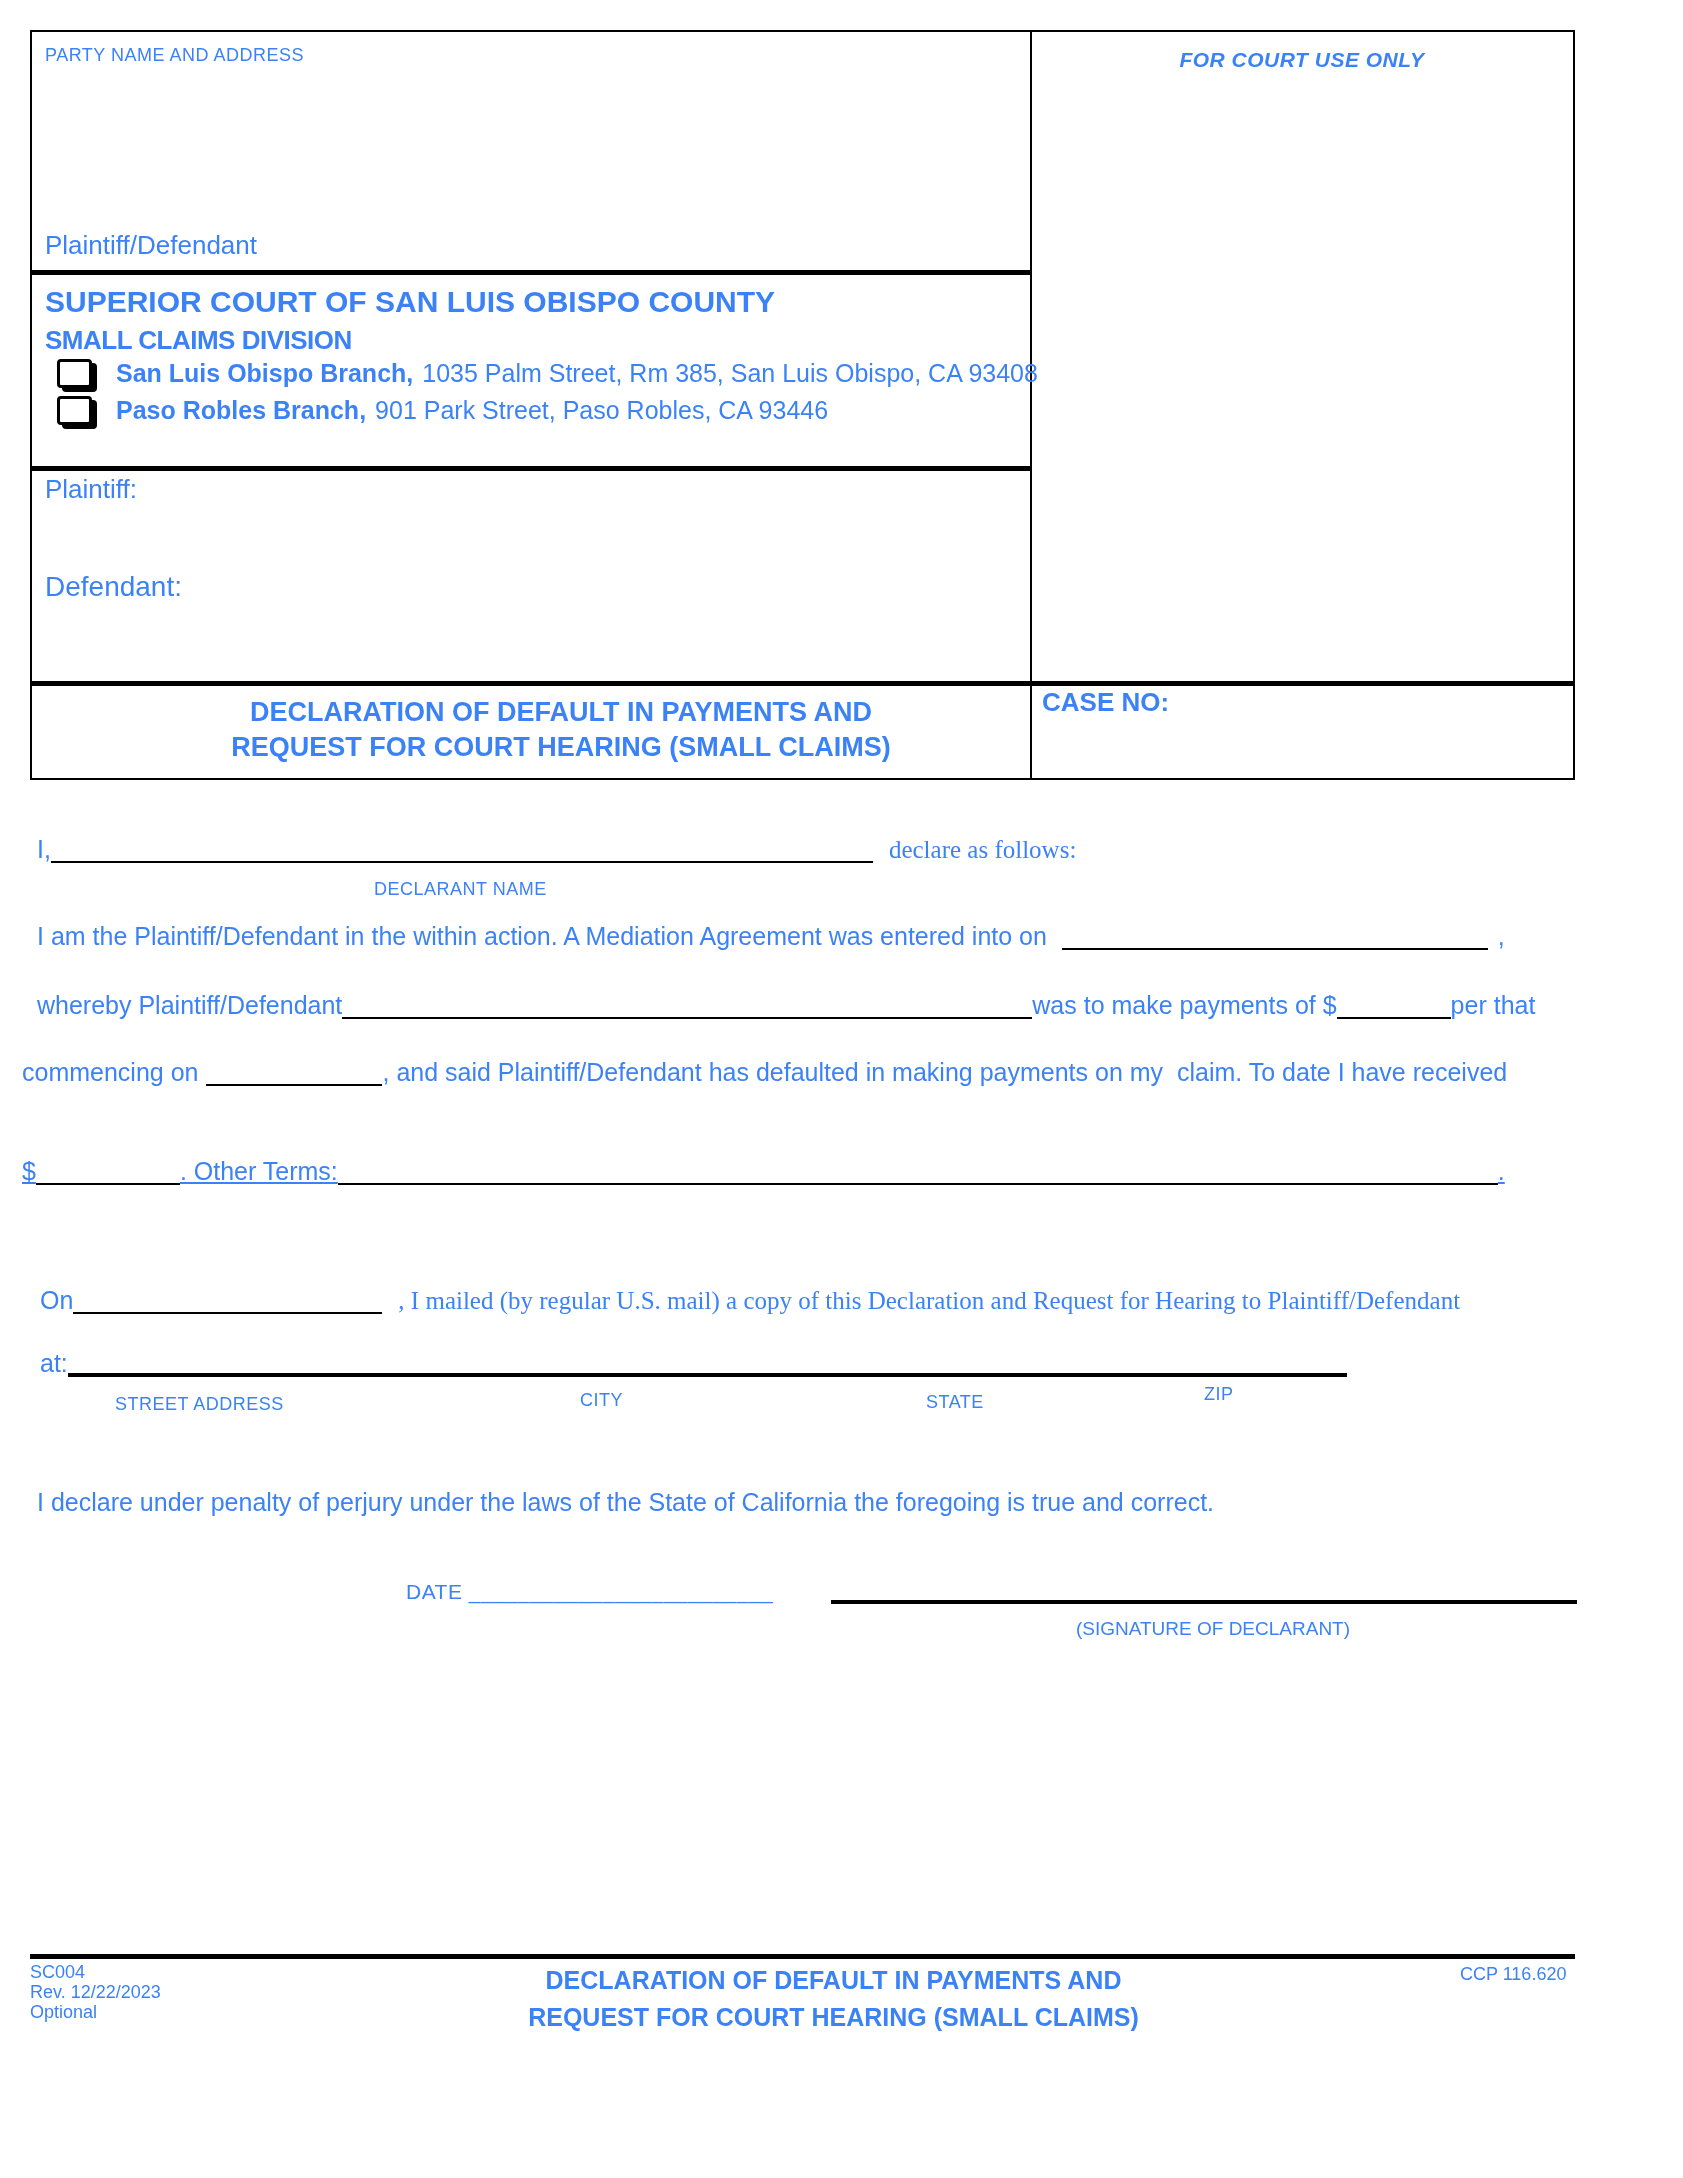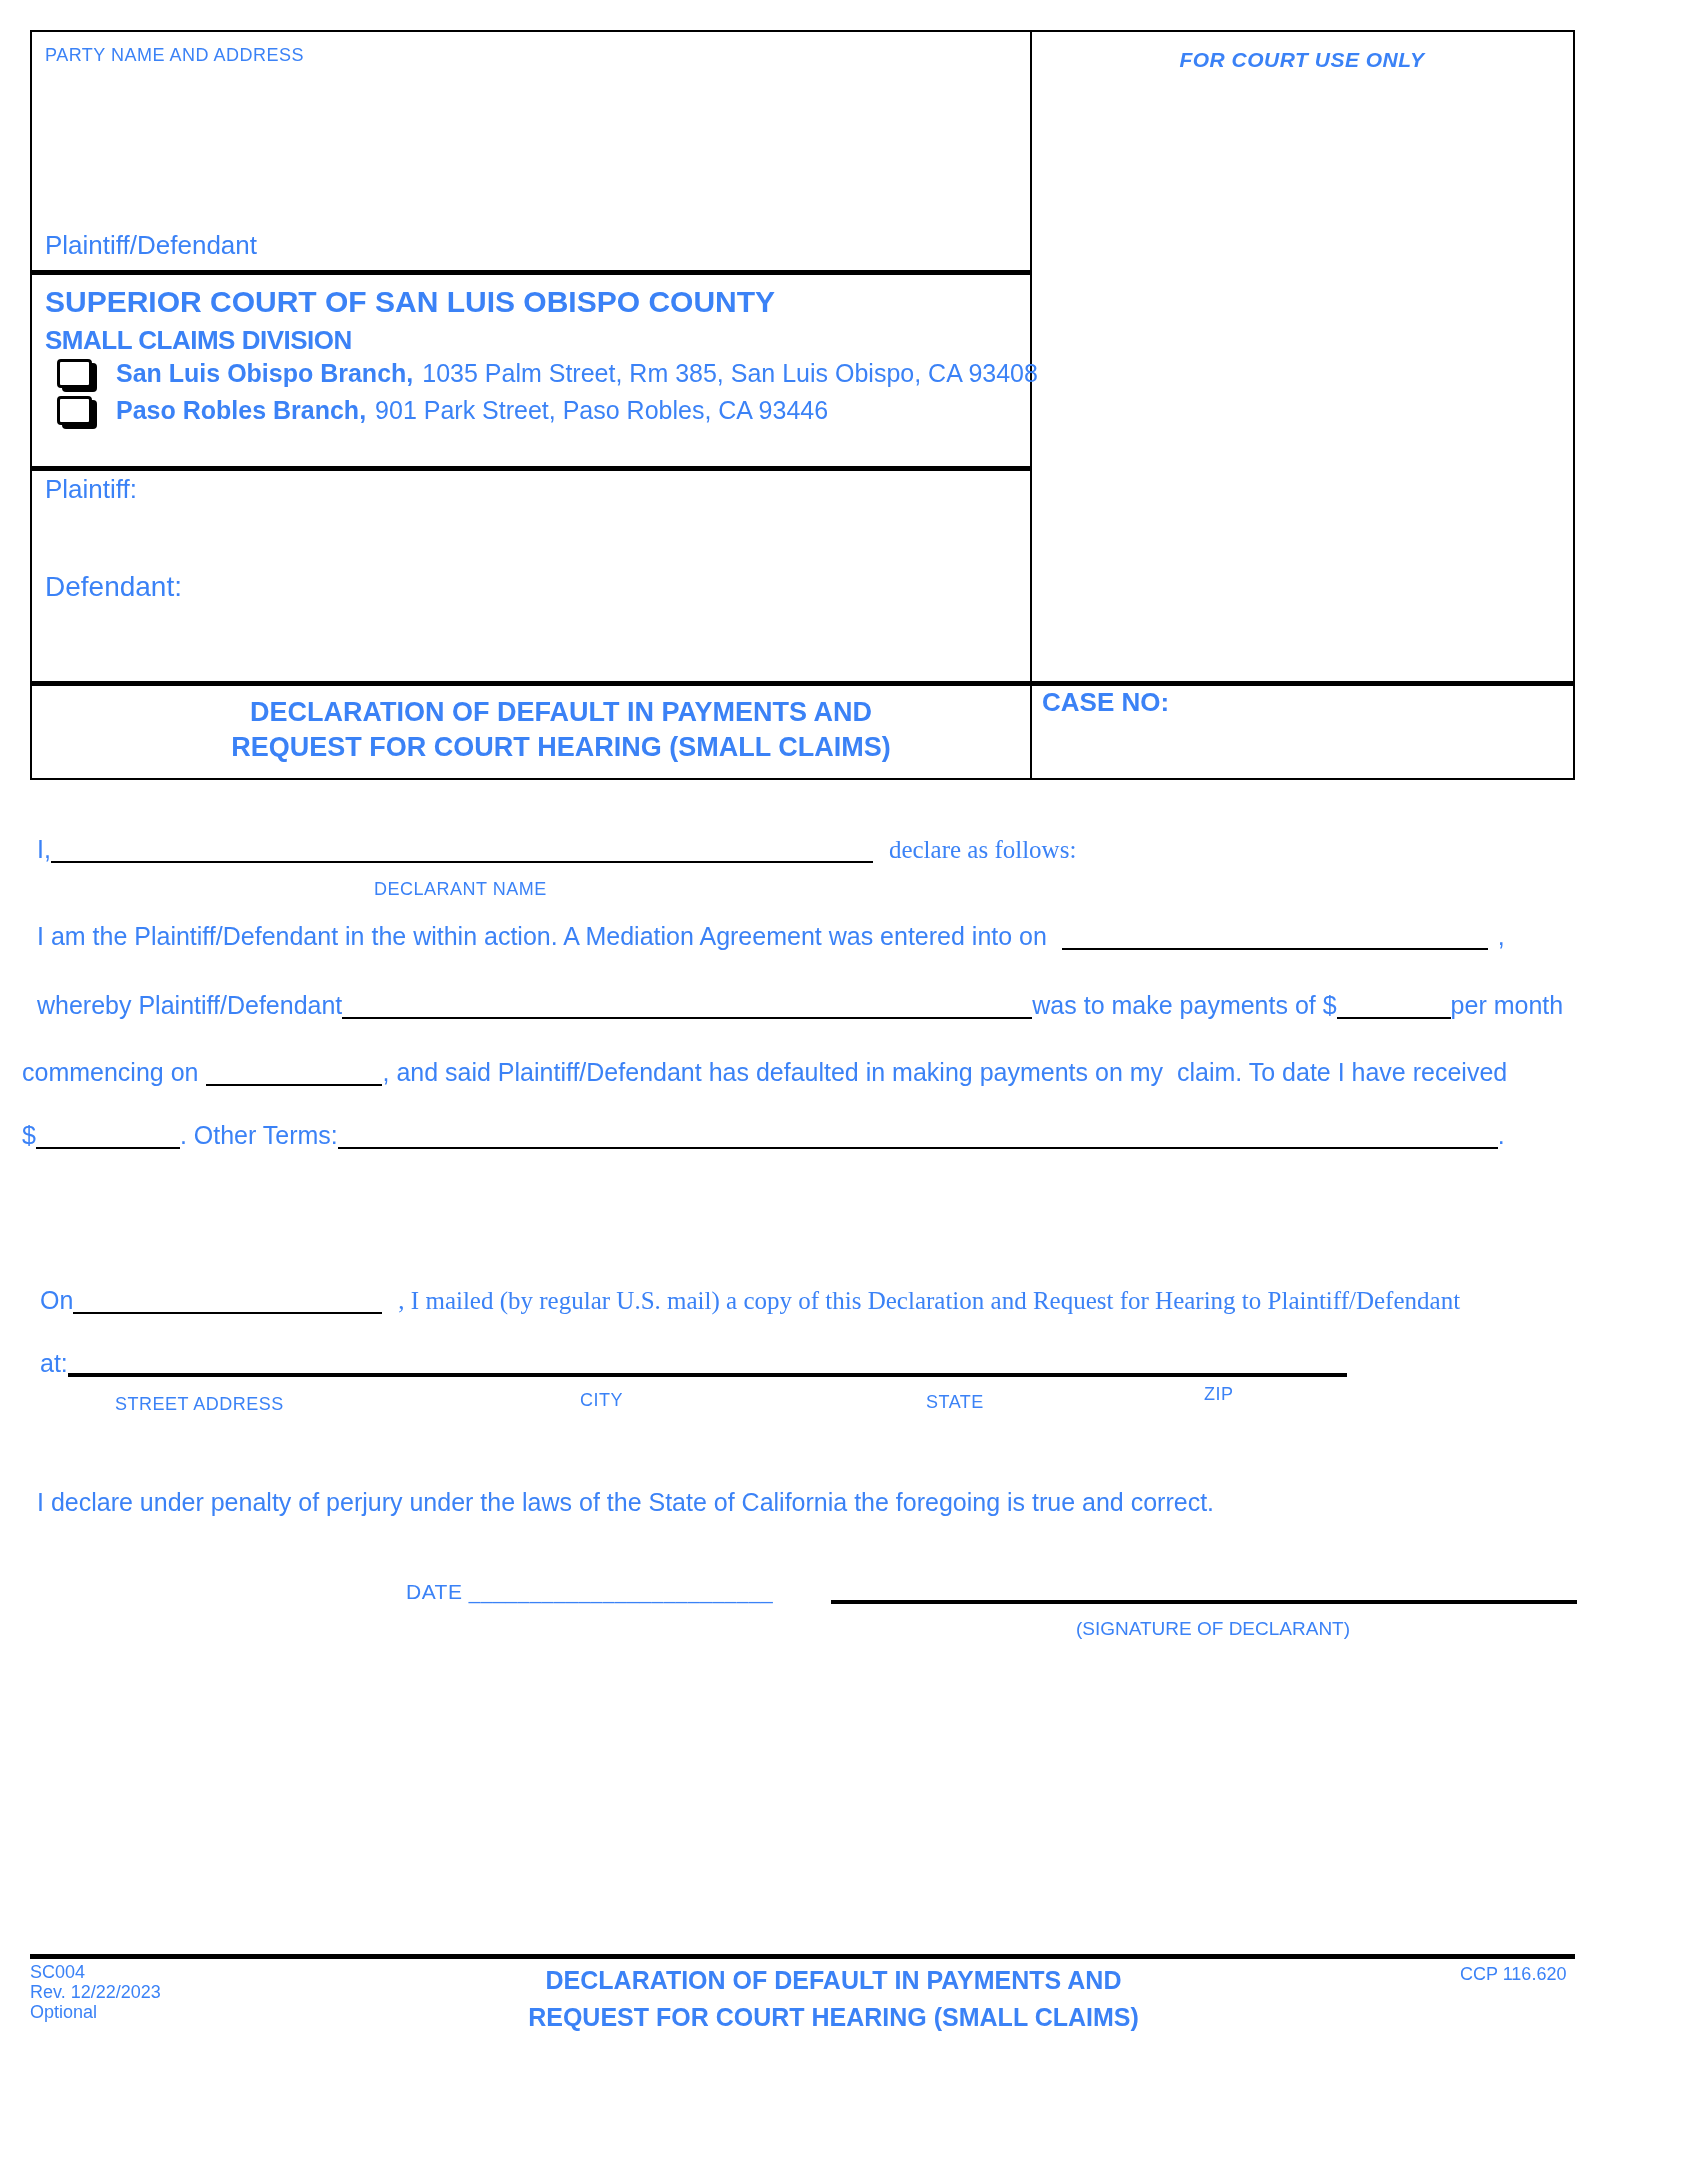--- a/index.html
+++ b/index.html
@@ -94,28 +94,28 @@
     <span>I,</span><span class="blank" style="width:822px;"></span><span class="gap16">declare as follows:</span>
   </div>
   <div class="caption" style="left:374px;top:879px;">DECLARANT NAME</div>
 
   <div class="bline" style="left:37px;top:919px;">
     <span>I am the Plaintiff/Defendant in the within action. A Mediation Agreement was entered into on</span>
     <span class="blank" style="width:426px;margin-left:8px;"></span><span class="gap10">,</span>
   </div>
 
   <div class="bline" style="left:37px;top:988px;">
-    <span>whereby Plaintiff/Defendant</span><span class="blank" style="width:690px;"></span><span>was to make payments of $</span><span class="blank" style="width:114px;"></span><span>per month</span>
+    <span>whereby Plaintiff/Defendant</span><span class="blank" style="width:690px;"></span><span>was to make payments of $</span><span class="blank" style="width:114px;"></span><span>per that</span>
   </div>
 
   <div class="bline" style="left:22px;top:1055px;">
     <span>commencing on</span><span class="blank" style="width:176px;margin-left:8px;"></span><span>, and said Plaintiff/Defendant has defaulted in making payments on my&nbsp; claim. To date I have received</span>
   </div>
 
-  <div class="bline" style="left:22px;top:1118px;">
+  <div class="bline" style="left:22px;top:1154px;text-decoration:underline;">
     <span>$</span><span class="blank" style="width:144px;"></span><span>. Other Terms:</span><span class="blank" style="width:1160px;"></span><span>.</span>
   </div>
 
 
   <div class="bline" style="left:40px;top:1283px;">
     <span>On</span><span class="blank" style="width:309px;"></span><span class="gap16">, I mailed (by regular U.S. mail) a copy of this Declaration and Request for Hearing to Plaintiff/Defendant</span>
   </div>
 
   <div class="bline" style="left:40px;top:1346px;">
     <span>at:</span><span class="blank thick" style="width:1279px;"></span>

